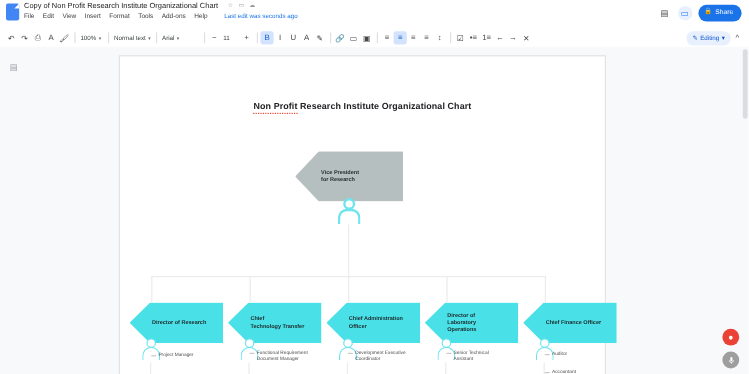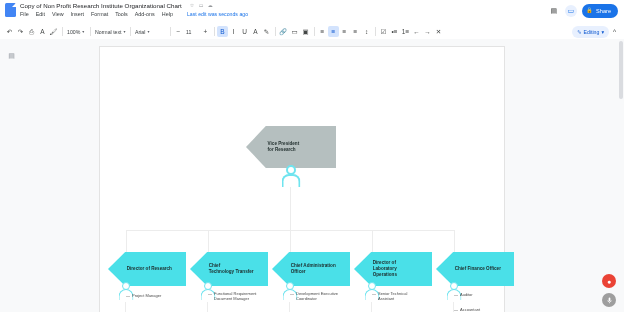--- a/index.html
+++ b/index.html
@@ -270,20 +270,23 @@
     </span>
     <span class="tbtn">^</span>
   </div>
 
   <div class="workarea">
     <div class="ruler"></div>
     <div class="outline-btn">▤</div>
 
     <div class="page">
 
+      <div class="chart-title">
+        <span class="misspell">Non Profit</span><span> Research Institute Organizational Chart</span>
+      </div>
 
       <div class="conn" style="left:190px; top:127px; width:1.2px; height:57px;"></div>
       <div class="conn" style="left:26px; top:183px; width:329px; height:1.2px;"></div>
       <div class="conn" style="left:26px; top:183px; width:1.2px; height:22px;"></div>
       <div class="conn" style="left:108px; top:183px; width:1.2px; height:22px;"></div>
       <div class="conn" style="left:190px; top:183px; width:1.2px; height:22px;"></div>
       <div class="conn" style="left:272px; top:183px; width:1.2px; height:22px;"></div>
       <div class="conn" style="left:354px; top:183px; width:1.2px; height:22px;"></div>
 
       <div class="pent-top">

